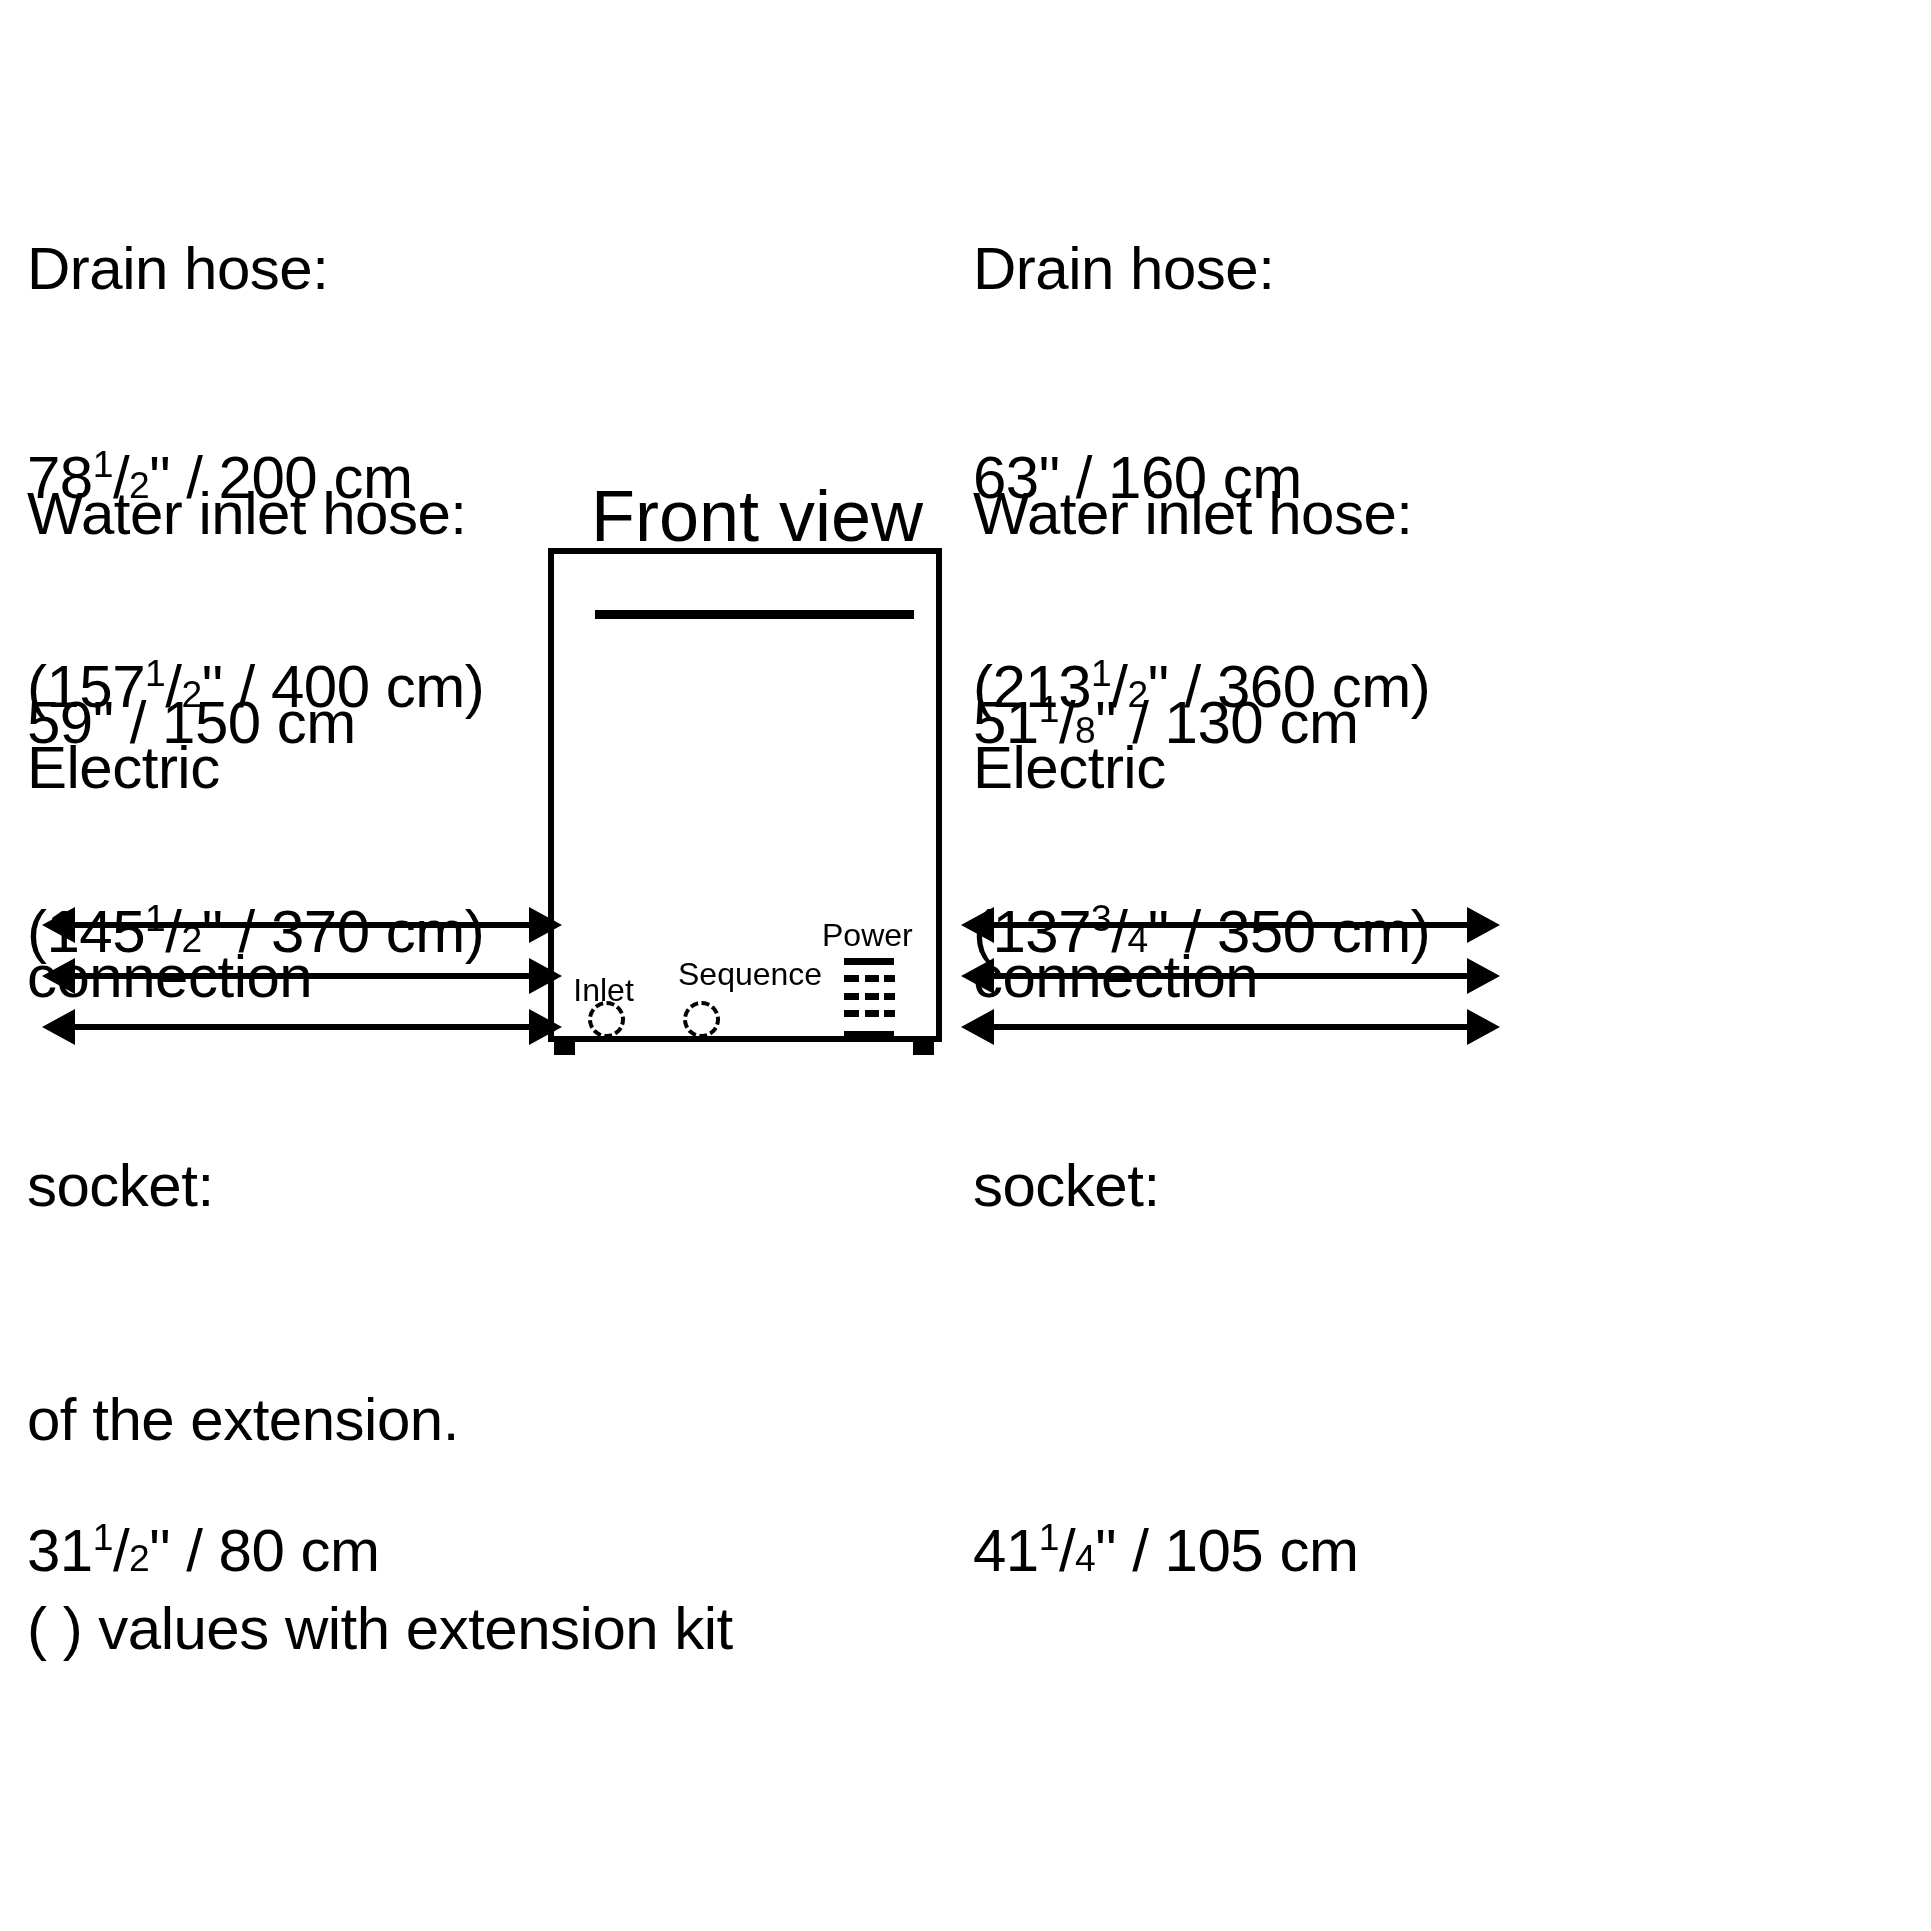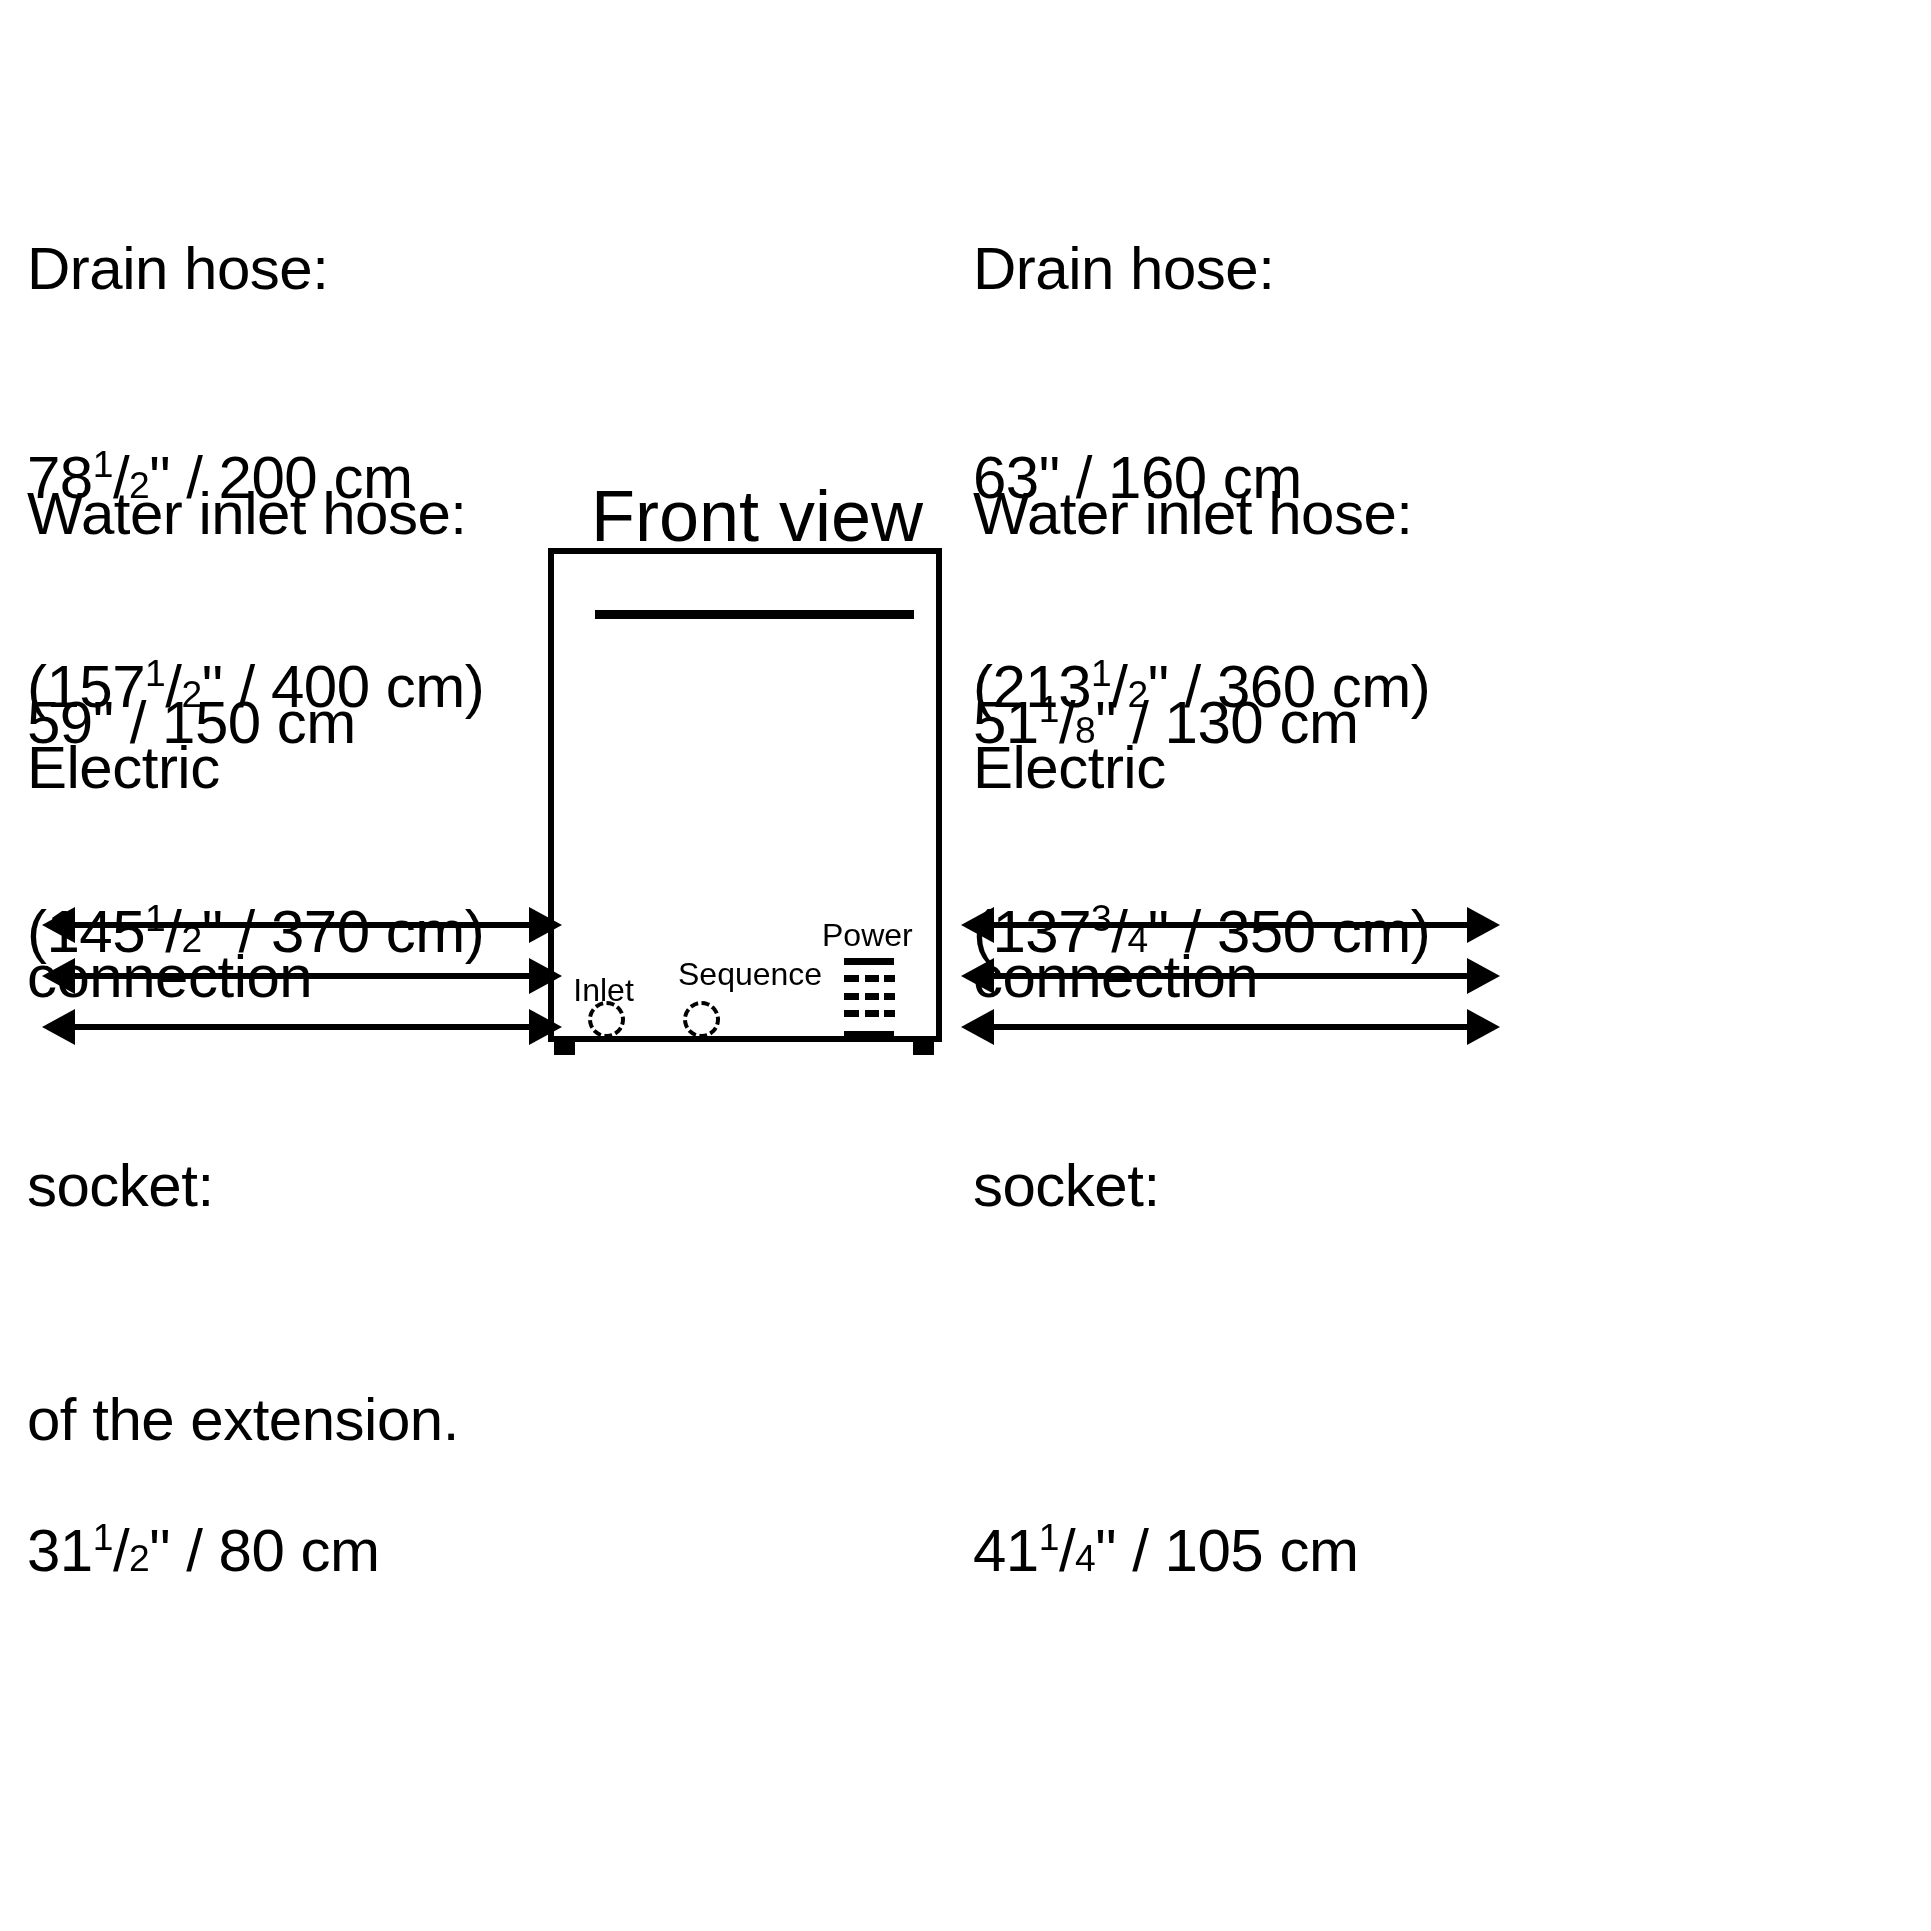--- a/index.html
+++ b/index.html
@@ -240,14 +240,15 @@
   <span class="arrow-head left"></span>
   <span class="arrow-head right"></span>
 </div>
 <div class="arrow-row" id="arrR3">
   <span class="arrow-head left"></span>
   <span class="arrow-head right"></span>
 </div>
 
 <div class="blk" id="footnote">
   <div>of the extension.</div>
+  <div>( ) values with extension kit</div>
 </div>
 
 
 </body></html>

